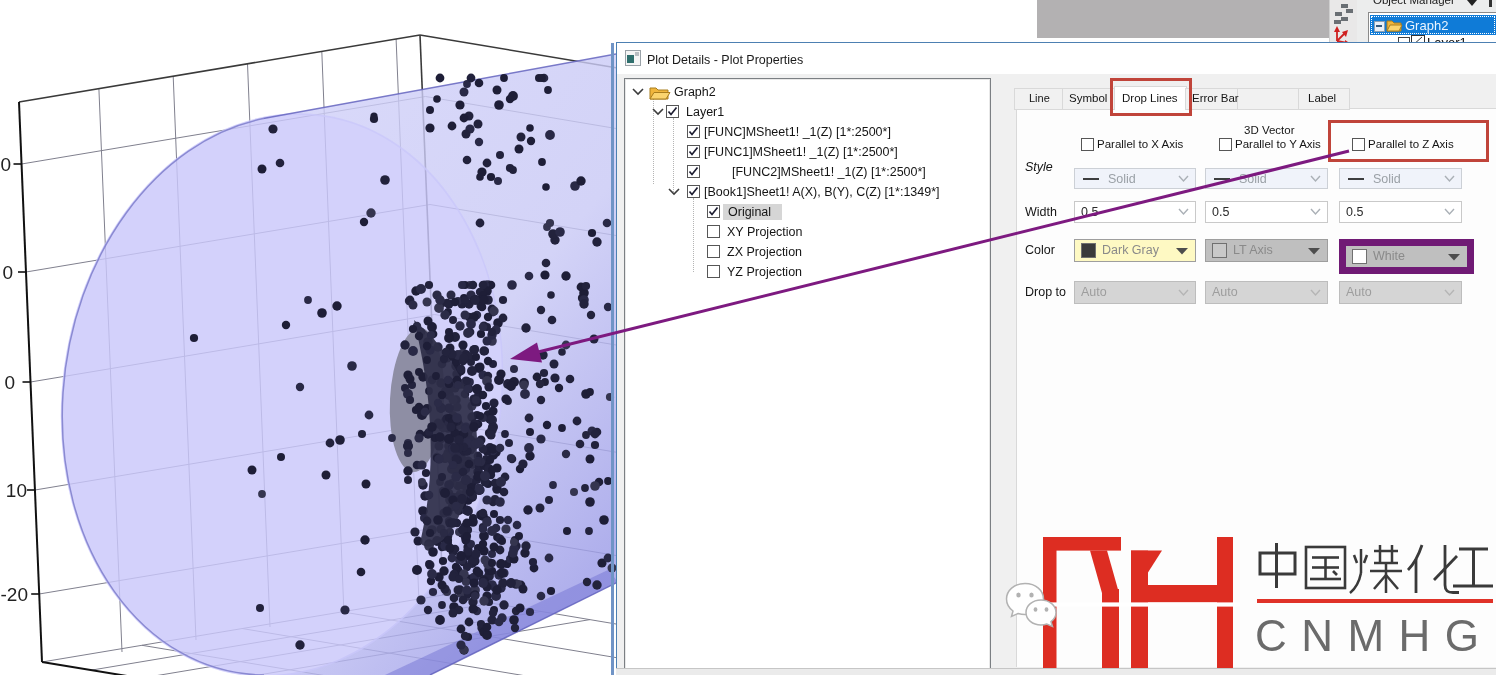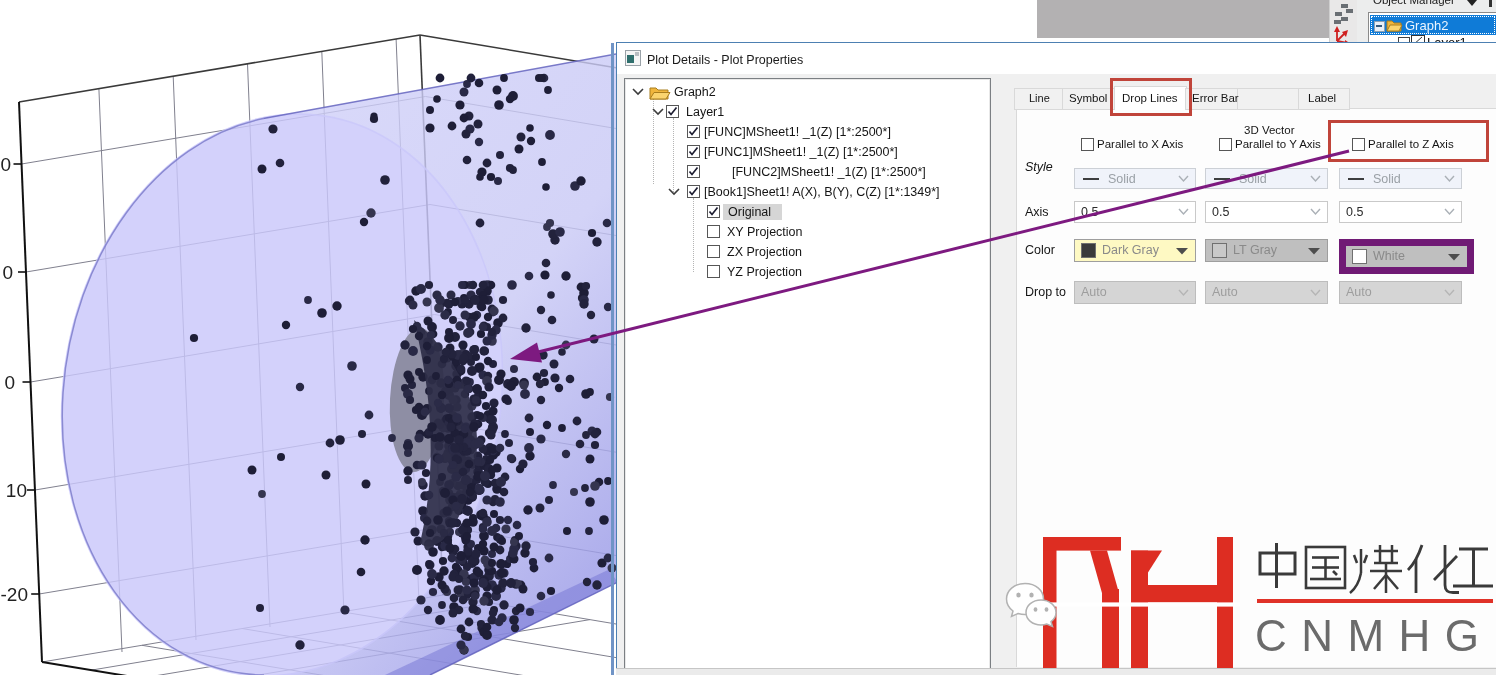--- a/index.html
+++ b/index.html
@@ -978,21 +978,21 @@
 
 <div id="controls">
   <div class="cb" style="left:1081px;top:138px;"></div>
   <div class="txt" style="left:1097px;top:138px;font-size:11.5px;">Parallel to X Axis</div>
   <div class="cb" style="left:1219px;top:138px;"></div>
   <div class="txt" style="left:1235px;top:138px;font-size:11.5px;">Parallel to Y Axis</div>
   <div class="cb" style="left:1352px;top:138px;"></div>
   <div class="txt" style="left:1368px;top:138px;font-size:11.5px;">Parallel to Z Axis</div>
   <div class="abs" style="left:1328px;top:120px;width:155px;height:36px;border:3.5px solid #c0443a;"></div>
   <div class="txt" style="left:1025px;top:160px;font-style:italic;">Style</div>
-  <div class="txt" style="left:1025px;top:205px;">Axis</div>
+  <div class="txt" style="left:1025px;top:205px;">Width</div>
   <div class="txt" style="left:1025px;top:243px;">Color</div>
   <div class="txt" style="left:1025px;top:285px;">Drop to</div>
 </div>
 <div class="abs" style="left:1074px;top:168px;width:120px;height:19px;background:#f0f3fa;border:1px solid #ccd0d6;">
 <svg style="position:absolute;left:8px;top:9px" width="17" height="2">
       <line x1="0" y1="1" x2="16" y2="1" stroke="#111" stroke-width="1.6"></line>
     </svg>
 <div style="position:absolute;left:33px;top:2.5px;font-size:12.5px;color:#9aa0a6;">Solid</div>
 <svg style="position:absolute;right:6px;top:6px" width="11" height="8">
       <path d="M1,1 L5.5,6 L10,1" stroke="#aab0b6" stroke-width="1.4" fill="none"></path>
@@ -1036,21 +1036,21 @@
   </div>
 <div class="abs" style="left:1074px;top:239px;width:120px;height:21px;background:#fef9c3;border:1px solid #9e9e9e;">
 <div style="position:absolute;left:6px;top:3px;width:13px;height:13px;background:#3b3b3b;border:1px solid #707070;"></div>
 <div style="position:absolute;left:27px;top:3px;font-size:12.5px;color:#8a8a8a;">Dark Gray</div>
 <svg style="position:absolute;right:7px;top:8px" width="12" height="7">
       <path d="M0,0 L12,0 L6,6.5 Z" fill="#4d4d4d"></path>
     </svg>
   </div>
 <div class="abs" style="left:1205px;top:239px;width:121px;height:21px;background:#bfbfbf;border:1px solid #9e9e9e;">
 <div style="position:absolute;left:6px;top:3px;width:13px;height:13px;background:#c9c9c9;border:1px solid #707070;"></div>
-<div style="position:absolute;left:27px;top:3px;font-size:12.5px;color:#8a8a8a;">LT Gray</div>
+<div style="position:absolute;left:27px;top:3px;font-size:12.5px;color:#8a8a8a;">LT Axis</div>
 <svg style="position:absolute;right:7px;top:8px" width="12" height="7">
       <path d="M0,0 L12,0 L6,6.5 Z" fill="#4d4d4d"></path>
     </svg>
   </div>
 <div class="abs" style="left:1339px;top:239px;width:121px;height:21px;background:#bfbfbf;border:7px solid #701a75;">
 <div style="position:absolute;left:6px;top:3px;width:13px;height:13px;background:#ffffff;border:1px solid #707070;"></div>
 <div style="position:absolute;left:27px;top:3px;font-size:12.5px;color:#8a8a8a;">White</div>
 <svg style="position:absolute;right:7px;top:8px" width="12" height="7">
       <path d="M0,0 L12,0 L6,6.5 Z" fill="#4d4d4d"></path>
     </svg>

